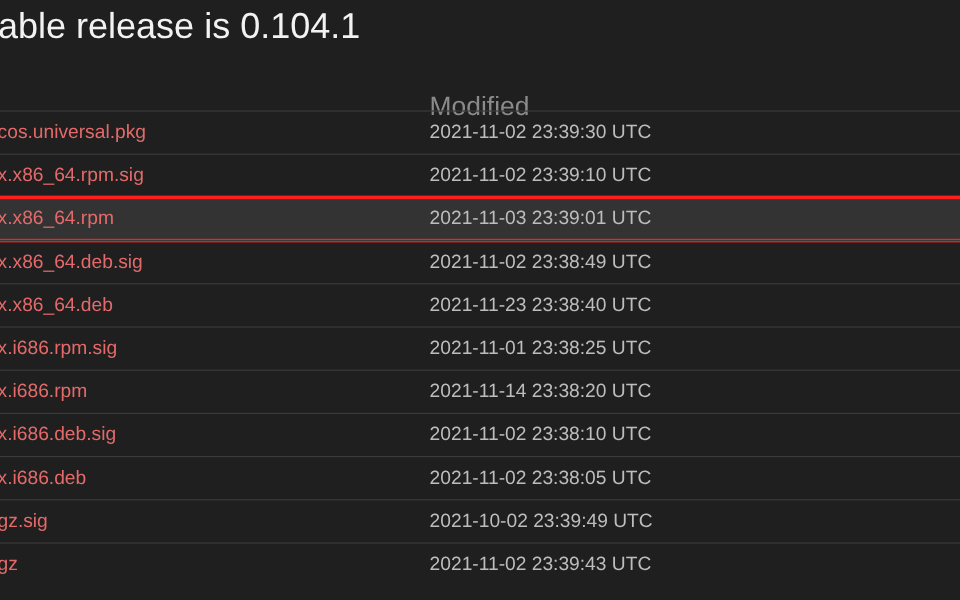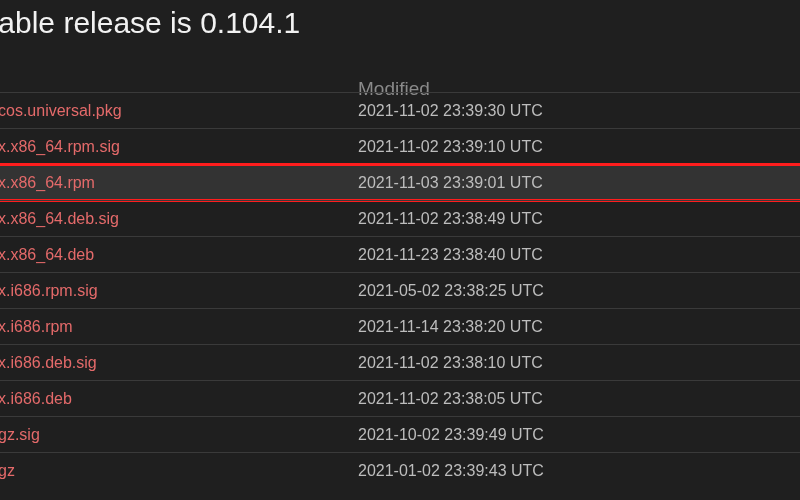--- a/index.html
+++ b/index.html
@@ -34,21 +34,21 @@
   }
   .thead {
     display: flex;
     height: 34px;
     align-items: center;
   }
   .col-name { width: 360px; padding-left: 8px; }
   .col-mod  { width: 440px; padding-left: 8px; }
   .thead .col-mod {
     color: #8a8a8a;
-    font-size: 19px;
+    font-size: 22px;
     font-weight: 400;
     margin-top: 27px;
   }
   .row {
     display: flex;
     align-items: center;
     height: 36px;
     border-top: 1px solid #3a3a3a;
     position: relative;
   }
@@ -108,38 +108,38 @@
         <div class="row">
           <div class="col-name"><a class="fname" href="#">x.x86_64.deb.sig</a></div>
           <div class="col-mod"><span class="mtime">2021-11-02 23:38:49 UTC</span></div>
         </div>
         <div class="row">
           <div class="col-name"><a class="fname" href="#">x.x86_64.deb</a></div>
           <div class="col-mod"><span class="mtime">2021-11-23 23:38:40 UTC</span></div>
         </div>
         <div class="row">
           <div class="col-name"><a class="fname" href="#">x.i686.rpm.sig</a></div>
-          <div class="col-mod"><span class="mtime">2021-05-02 23:38:25 UTC</span></div>
+          <div class="col-mod"><span class="mtime">2021-11-01 23:38:25 UTC</span></div>
         </div>
         <div class="row">
           <div class="col-name"><a class="fname" href="#">x.i686.rpm</a></div>
           <div class="col-mod"><span class="mtime">2021-11-14 23:38:20 UTC</span></div>
         </div>
         <div class="row">
           <div class="col-name"><a class="fname" href="#">x.i686.deb.sig</a></div>
           <div class="col-mod"><span class="mtime">2021-11-02 23:38:10 UTC</span></div>
         </div>
         <div class="row">
           <div class="col-name"><a class="fname" href="#">x.i686.deb</a></div>
           <div class="col-mod"><span class="mtime">2021-11-02 23:38:05 UTC</span></div>
         </div>
         <div class="row">
           <div class="col-name"><a class="fname" href="#">gz.sig</a></div>
           <div class="col-mod"><span class="mtime">2021-10-02 23:39:49 UTC</span></div>
         </div>
         <div class="row">
           <div class="col-name"><a class="fname" href="#">gz</a></div>
-          <div class="col-mod"><span class="mtime">2021-01-02 23:39:43 UTC</span></div>
+          <div class="col-mod"><span class="mtime">2021-11-02 23:39:43 UTC</span></div>
         </div>
       </div>
   </div>
 
 </div>
 
 </body></html>

